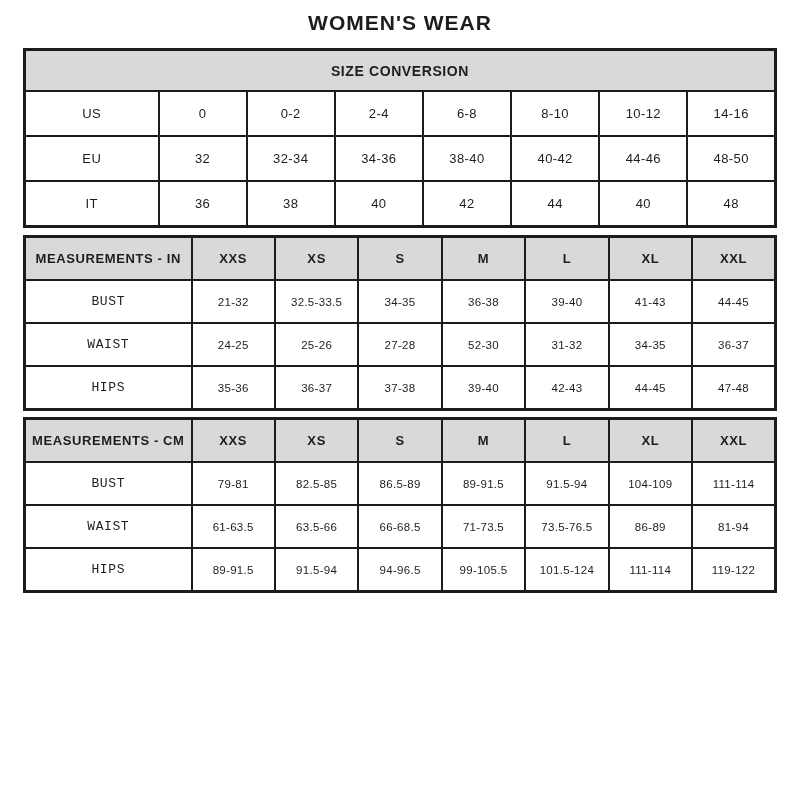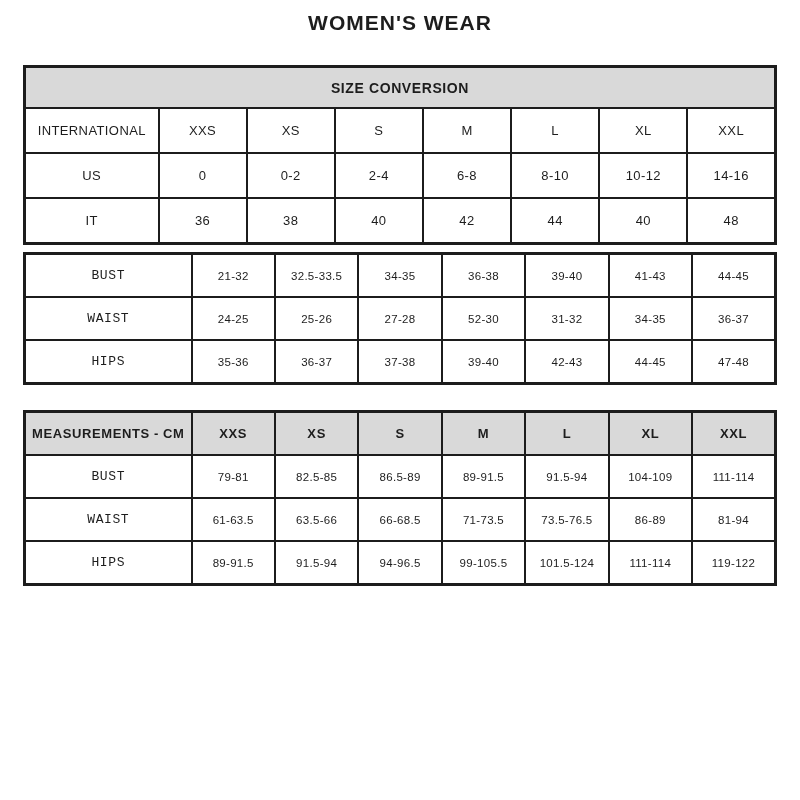--- a/index.html
+++ b/index.html
@@ -24,23 +24,23 @@
     letter-spacing: 1px;
     color: #1d1d1d;
   }
   table.sizetable {
     border-collapse: collapse;
     table-layout: fixed;
     width: 754px;
     margin: 0 auto;
     border: 3px solid #1c1c1c;
   }
-  table.t1 { margin-top: 30px; }
+  table.t1 { margin-top: 13px; }
   table.t2 { margin-top: 7px; }
-  table.t3 { margin-top: 25px; }
+  table.t3 { margin-top: 6px; }
   .sizetable td, .sizetable th {
     border: 2px solid #1c1c1c;
     text-align: center;
     vertical-align: middle;
     padding: 0 2px;
     overflow: hidden;
     white-space: nowrap;
   }
   
   .t1 .banner-cell {
@@ -94,40 +94,40 @@
         <col>
         <col>
         <col>
         <col>
     </colgroup>
     <tbody>
       <tr>
         <td class="banner-cell" colspan="8">SIZE CONVERSION</td>
       </tr>
       <tr>
-        <td>INTERNATIONAL</td>
-        <td>XXS</td>
-        <td>XS</td>
-        <td>S</td>
-        <td>M</td>
-        <td>L</td>
-        <td>XL</td>
-        <td>XXL</td>
-      </tr>
-      <tr>
         <td class="row-label">US</td>
         <td>0</td>
         <td>0-2</td>
         <td>2-4</td>
         <td>6-8</td>
         <td>8-10</td>
         <td>10-12</td>
         <td>14-16</td>
       </tr>
       <tr>
+        <td class="row-label">EU</td>
+        <td>32</td>
+        <td>32-34</td>
+        <td>34-36</td>
+        <td>38-40</td>
+        <td>40-42</td>
+        <td>44-46</td>
+        <td>48-50</td>
+      </tr>
+      <tr>
         <td class="row-label">IT</td>
         <td>36</td>
         <td>38</td>
         <td>40</td>
         <td>42</td>
         <td>44</td>
         <td>40</td>
         <td>48</td>
       </tr>
     </tbody>
@@ -139,20 +139,30 @@
         <col>
         <col>
         <col>
         <col>
         <col>
         <col>
         <col>
     </colgroup>
     <tbody>
       <tr>
+        <th>MEASUREMENTS - IN</th>
+        <th>XXS</th>
+        <th>XS</th>
+        <th>S</th>
+        <th>M</th>
+        <th>L</th>
+        <th>XL</th>
+        <th>XXL</th>
+      </tr>
+      <tr>
         <td class="row-label">BUST</td>
         <td>21-32</td>
         <td>32.5-33.5</td>
         <td>34-35</td>
         <td>36-38</td>
         <td>39-40</td>
         <td>41-43</td>
         <td>44-45</td>
       </tr>
       <tr>

